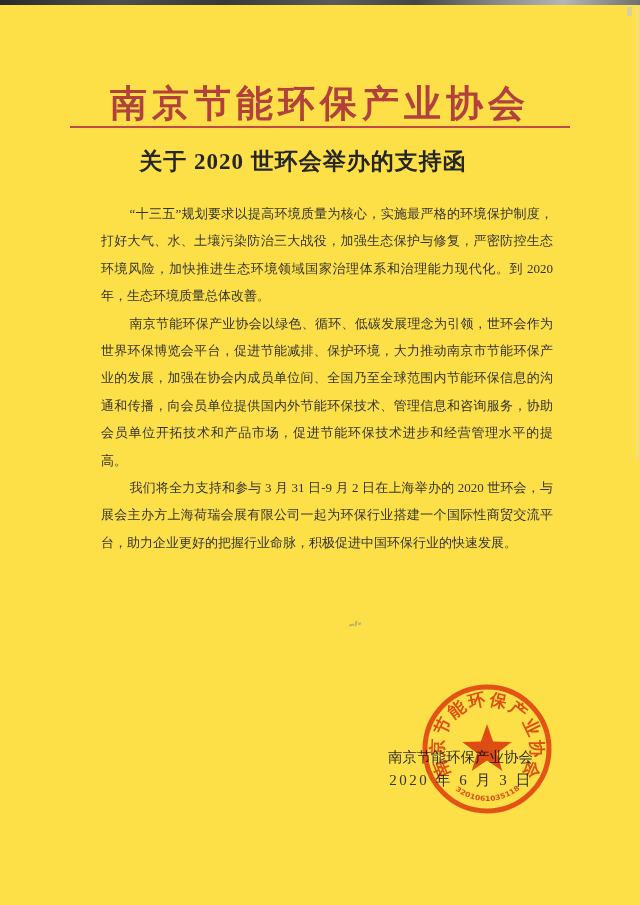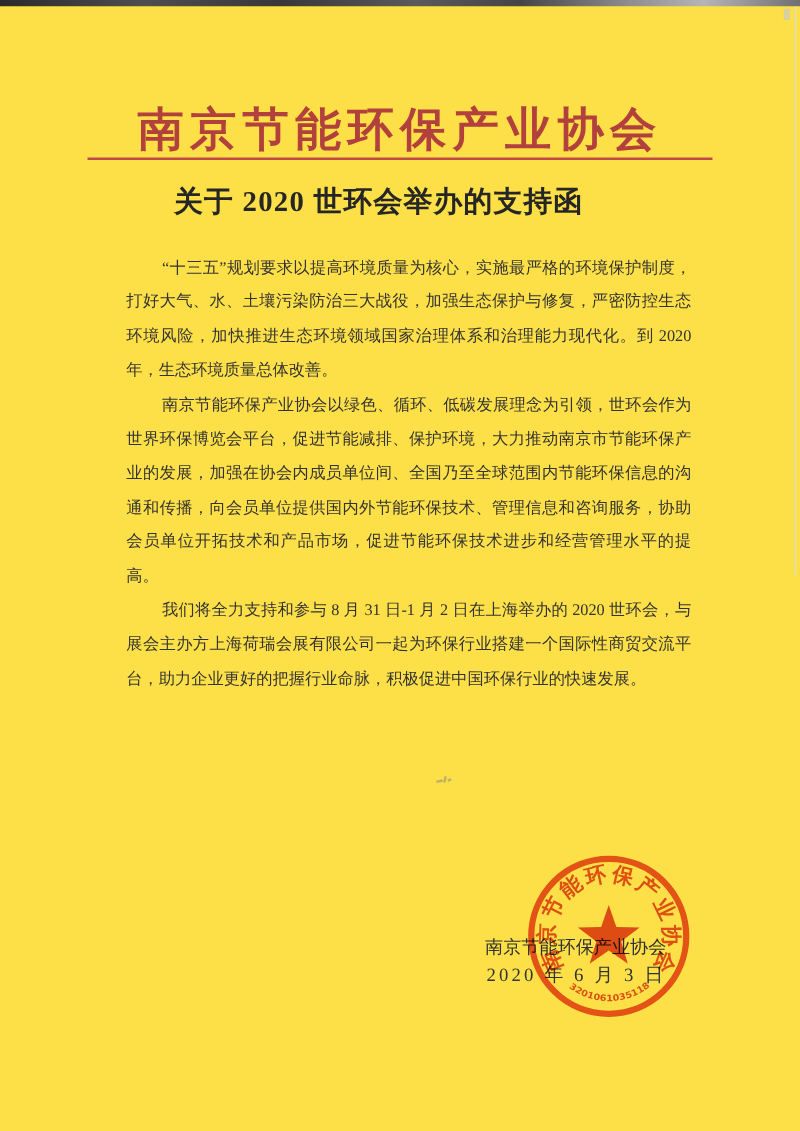--- a/index.html
+++ b/index.html
@@ -91,21 +91,21 @@
 
   <div class="letterhead" style="color:#b2413d;">南京节能环保产业协会</div>
 
   <div class="rule" style="background:#bf4a46;"></div>
 
   <div class="doc-title">关于 2020 世环会举办的支持函</div>
 
   <div class="body-text">
     <p>“十三五”规划要求以提高环境质量为核心，实施最严格的环境保护制度，打好大气、水、土壤污染防治三大战役，加强生态保护与修复，严密防控生态环境风险，加快推进生态环境领域国家治理体系和治理能力现代化。到 2020 年，生态环境质量总体改善。</p>
     <p>南京节能环保产业协会以绿色、循环、低碳发展理念为引领，世环会作为世界环保博览会平台，促进节能减排、保护环境，大力推动南京市节能环保产业的发展，加强在协会内成员单位间、全国乃至全球范围内节能环保信息的沟通和传播，向会员单位提供国内外节能环保技术、管理信息和咨询服务，协助会员单位开拓技术和产品市场，促进节能环保技术进步和经营管理水平的提高。</p>
-    <p>我们将全力支持和参与 8 月 31 日-1 月 2 日在上海举办的 2020 世环会，与展会主办方上海荷瑞会展有限公司一起为环保行业搭建一个国际性商贸交流平台，助力企业更好的把握行业命脉，积极促进中国环保行业的快速发展。</p>
+    <p>我们将全力支持和参与 3 月 31 日-9 月 2 日在上海举办的 2020 世环会，与展会主办方上海荷瑞会展有限公司一起为环保行业搭建一个国际性商贸交流平台，助力企业更好的把握行业命脉，积极促进中国环保行业的快速发展。</p>
   </div>
 
   <div class="smudge">
     <i class="s1"></i>
       <i class="s2"></i>
       <i class="s3"></i>
   </div>
 
   <div class="signature-org">南京节能环保产业协会</div>
 

